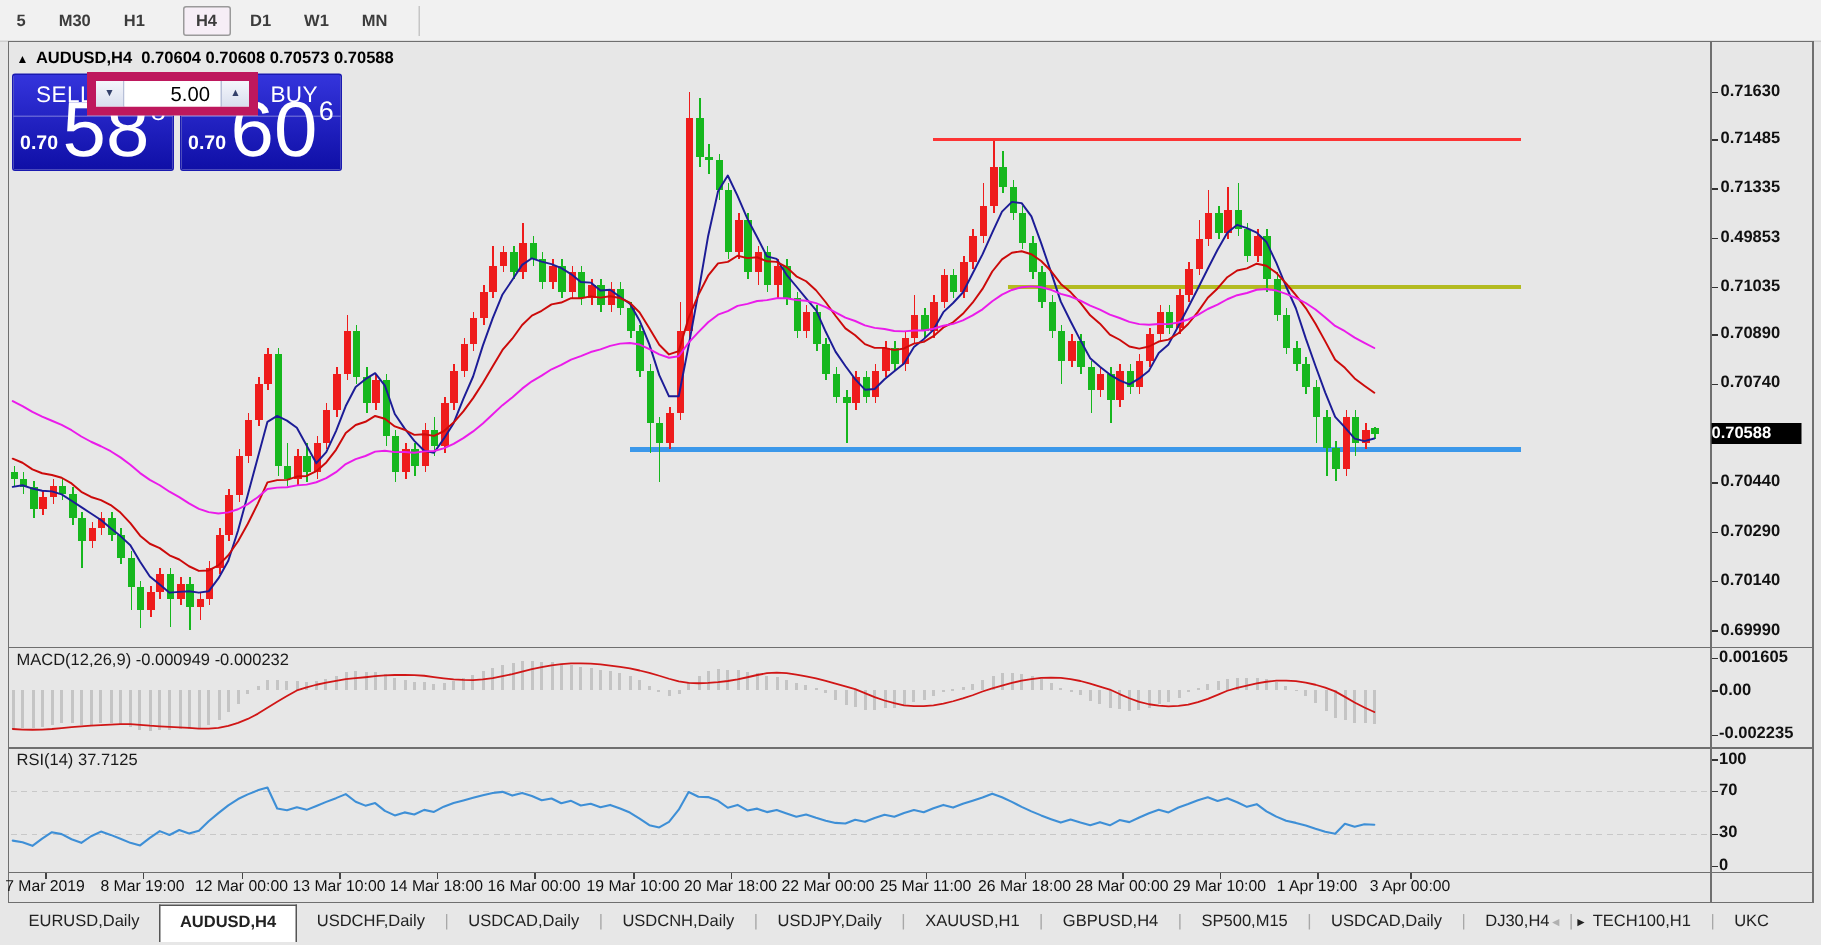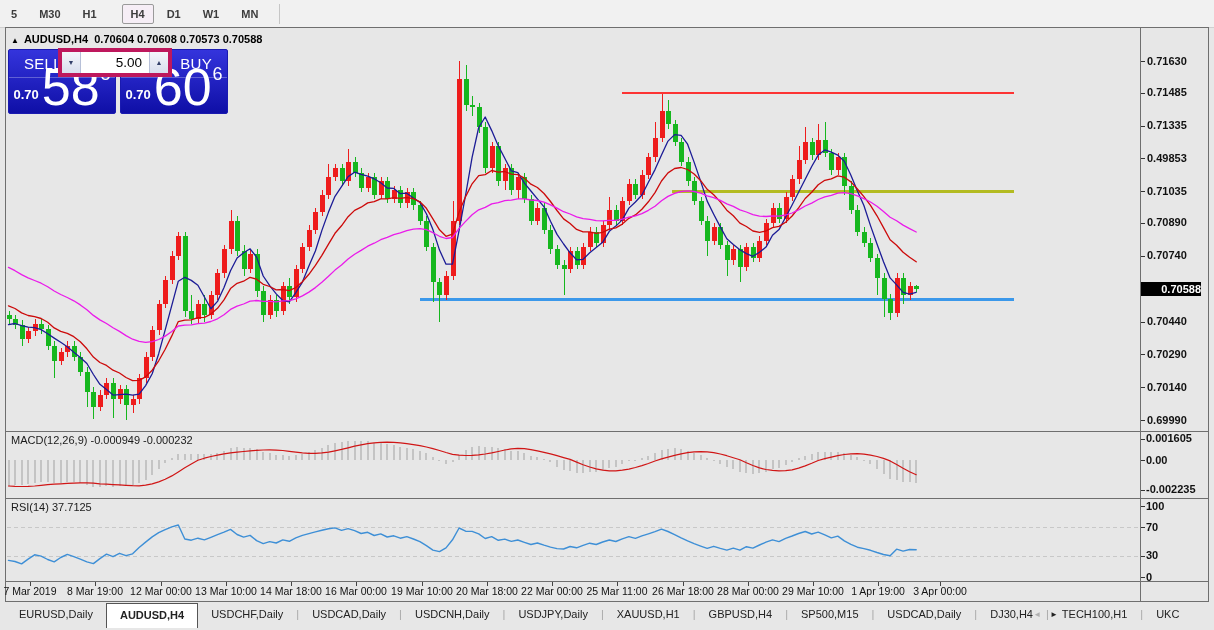--- a/index.html
+++ b/index.html
@@ -11,35 +11,35 @@
   .tf-btn{font-size:11px;font-weight:bold;color:#3c3c3c;padding:4px 9px;margin:0 2px;cursor:default;}
   .tf-btn.active{background:#f6eef6;border:1px solid #9a9a9a;border-radius:2px;padding:3px 8px;margin-left:14px;}
   .tf-sep{width:1px;height:20px;background:#c6c6c6;margin-left:10px;}
   
   #overlay{position:absolute;left:0;top:0;z-index:1;}
   #labels{position:absolute;left:0;top:0;width:974px;height:630px;z-index:2;pointer-events:none;}
   .ptick{position:absolute;left:1147px;font-size:11px;font-weight:bold;color:#111;white-space:nowrap;}
   .stick{position:absolute;left:1146px;font-size:11px;font-weight:bold;color:#111;white-space:nowrap;}
   .dlab{position:absolute;width:90px;text-align:center;font-size:10.5px;color:#111;white-space:nowrap;}
   #curtag{position:absolute;left:1141px;width:60px;height:14px;background:#000;color:#fff;
-          font-size:11px;font-weight:bold;text-align:right;line-height:14px;z-index:3;}
+          font-size:11px;font-weight:bold;text-align:left;line-height:14px;z-index:3;}
   .indlabel{position:absolute;font-size:11px;color:#1a1a1a;z-index:2;white-space:nowrap;}
   
   #chart-header{position:absolute;left:11px;top:33px;font-size:11px;font-weight:bold;color:#000;z-index:4;white-space:nowrap;}
   #chart-header .tri{font-size:8px;margin-right:5px;}
   .bigbtn{position:absolute;top:49px;width:108px;height:65px;z-index:4;border-radius:2px;
           background:linear-gradient(#3434dc,#0f0fa6);border:1px solid #1a1ab0;box-sizing:border-box;cursor:pointer;}
   .bb-top{position:absolute;top:0;left:0;right:0;height:27px;border-bottom:1px solid rgba(255,255,255,.28);}
   .bb-label{position:absolute;top:5px;font-size:15px;color:#fff;letter-spacing:.3px;}
   .bb-price{position:absolute;bottom:4px;left:0;right:0;display:flex;align-items:flex-end;justify-content:center;color:#fff;}
   .pp-small{font-size:13px;font-weight:bold;margin:0 3px 7px 0;}
   .pp-big{font-size:52px;line-height:.82;font-weight:400;}
   .pp-sup{font-size:18px;margin:0 0 24px 1px;}
   #volbox{position:absolute;left:58px;top:48px;width:114px;height:29px;z-index:5;display:flex;
-          background:#fff;border:4px solid #be185d;box-sizing:border-box;}
+          background:#fff;border:6px solid #be185d;box-sizing:border-box;}
   .spin{width:19px;border:none;background:linear-gradient(#f4f6fb,#d9dfee);color:#33406a;font-size:7px;
         border-right:1px solid #b7c0d8;cursor:pointer;padding:0;}
   .spin.up{border-right:none;border-left:1px solid #b7c0d8;}
   #vol{flex:1;border:none;outline:none;text-align:right;padding:0 7px 0 0;font-size:13.5px;color:#000;
        font-family:"Liberation Sans",sans-serif;min-width:0;}
   
   #tabbar{position:absolute;left:0;top:602px;width:1062px;height:28px;background:#e7e7e7;z-index:2;}
   #tabs{position:absolute;left:6px;top:0;height:26px;display:flex;align-items:stretch;}
   .tab{font-size:11px;color:#222;padding:6px 13px 4px 13px;white-space:nowrap;cursor:pointer;}
   .tab.active{background:#fff;border:1px solid #555;border-bottom:none;font-weight:bold;padding-top:5px;margin-top:1px;}

